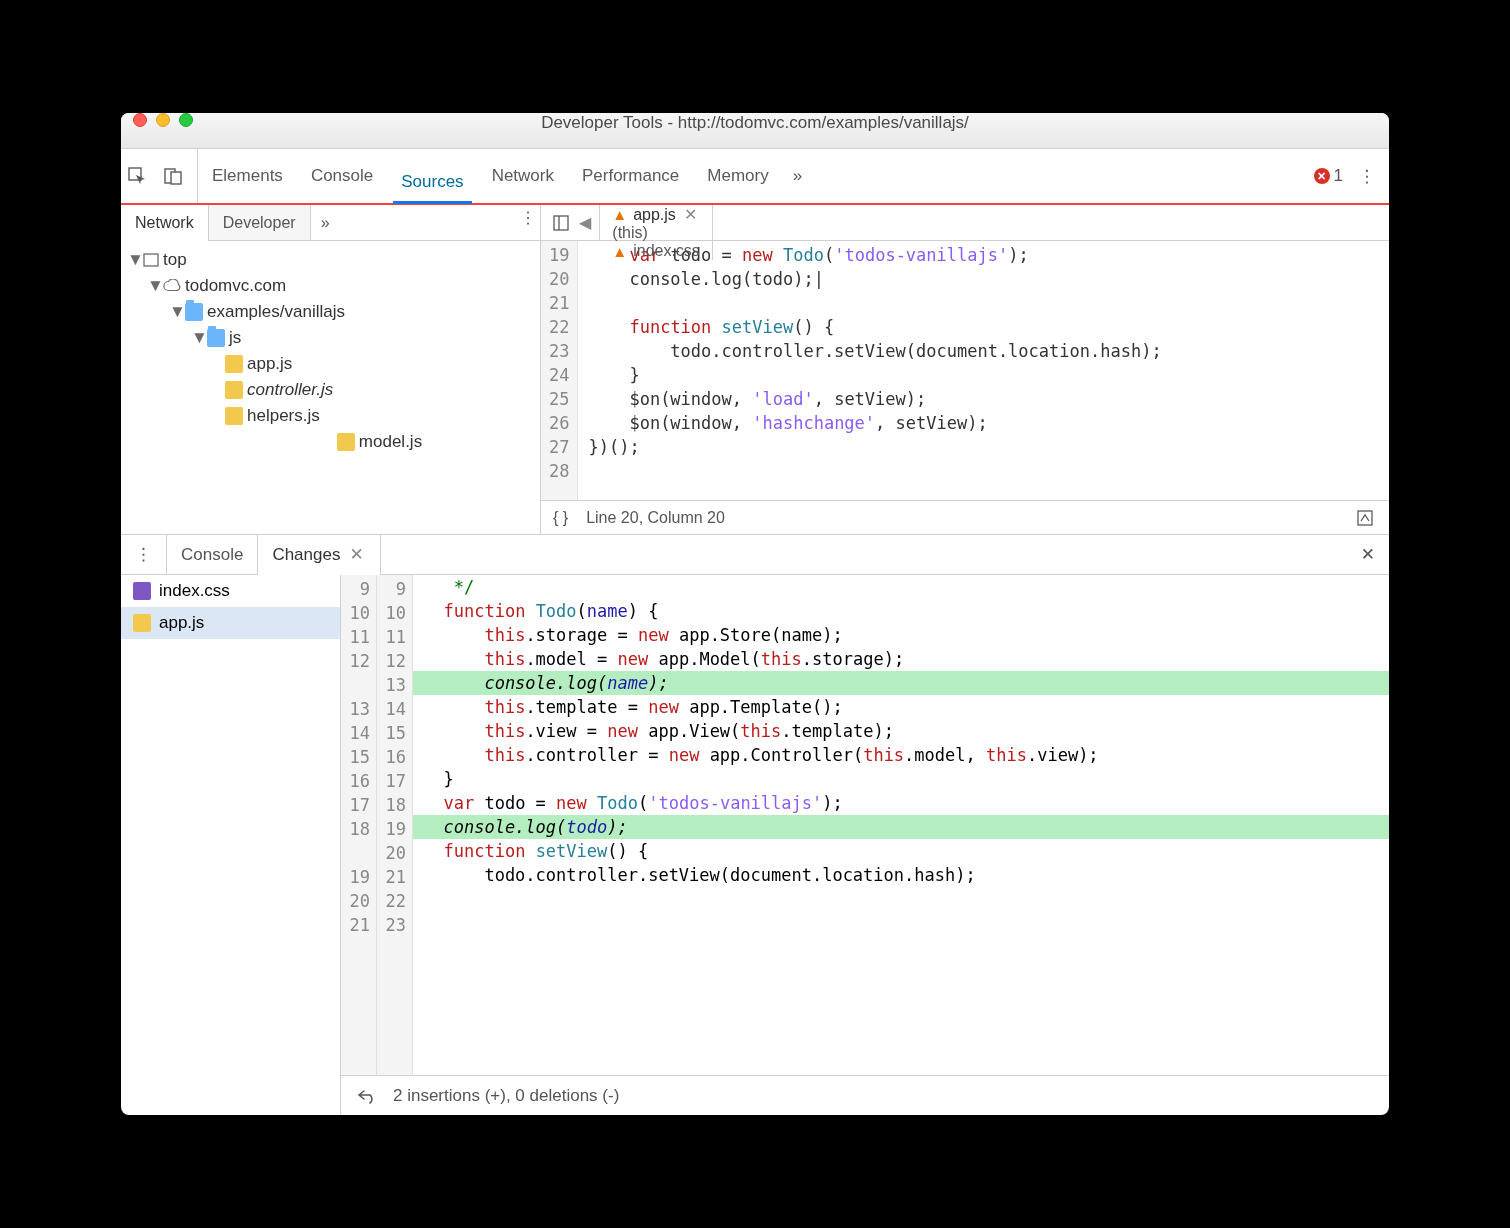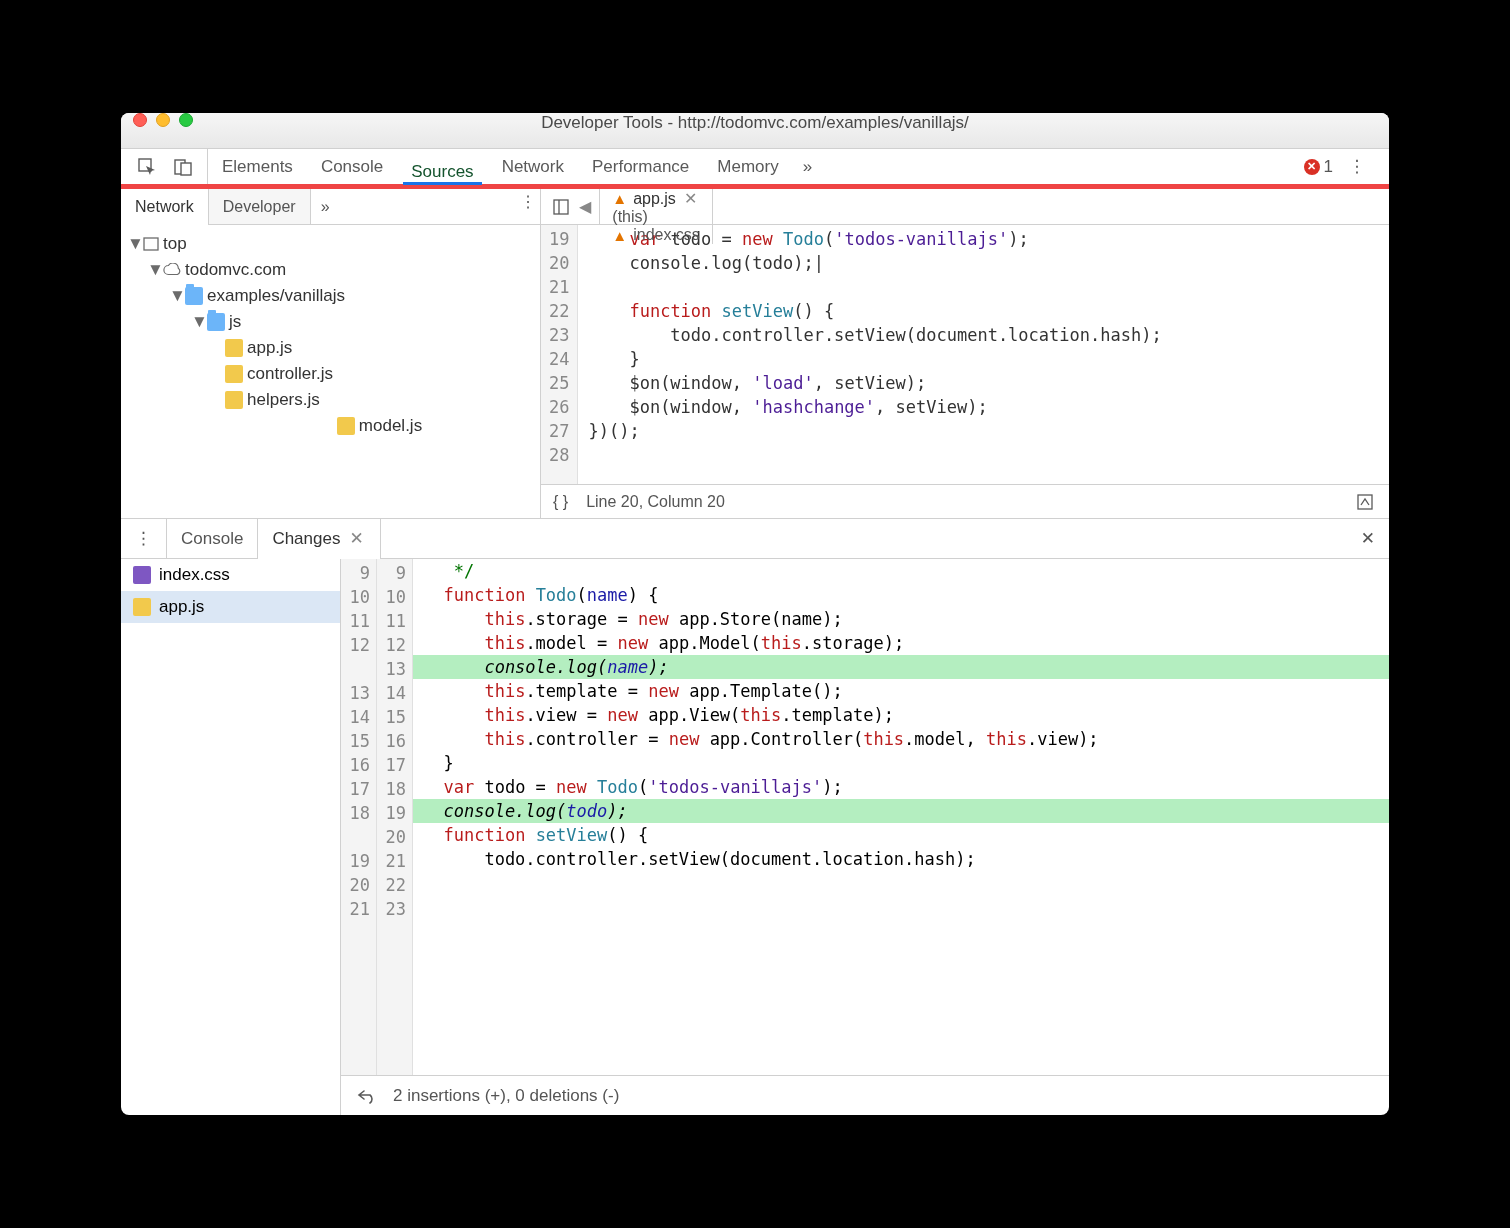--- a/index.html
+++ b/index.html
@@ -32,33 +32,33 @@
   padding: 0 12px;
   position: relative;
 }
 .traffic { display: flex; gap: 9px; }
 .tl { width: 14px; height: 14px; border-radius: 50%; }
 .tl.r { background: #ff5f57; border:1px solid #e24238; }
 .tl.y { background: #ffbd2e; border:1px solid #dfa023; }
 .tl.g { background: #28ca42; border:1px solid #1ba733; }
 .wintitle { position: absolute; left: 0; right: 0; text-align: center; font-size: 17px; color: #4a4a4a; }
 .maintabs {
-  height: 40px;
-  border-bottom: 5px solid #ef4444;
+  height: 56px;
+  border-bottom: 2px solid #ef4444;
   display: flex;
   align-items: stretch;
-  padding: 0 14px;
+  padding: 0 4px;
   font-size: 17px;
   color: #5a5a5a;
 }
 .mt-left { display: flex; align-items: center; gap: 12px; padding-right: 12px; border-right: 1px solid #d0d0d0; }
 .iconbtn { display:inline-flex; align-items:center; justify-content:center; width:24px; height:24px; color:#5a5a5a; cursor:pointer; }
 .mt-items { display: flex; align-items: stretch; }
 .mt-item { display:flex; align-items:center; padding:0 14px; cursor:pointer; position:relative; }
-.mt-item.active { color:#14532d;margin-top:11px; }
+.mt-item.active { color:#0369a1;margin-top:11px; }
 .mt-item.active::after { content:""; position:absolute; bottom:-1px; left:6px; right:6px; height:3px; background:#1a73e8; }
 .mt-right { margin-left:auto; display:flex; align-items:center; gap:12px; padding:0 6px; }
 .errbadge { display:flex; align-items:center; gap:4px; color:#555; }
 .errcircle { width:16px; height:16px; border-radius:50%; background:#d93025; color:#fff; font-size:11px; font-weight:bold; display:flex; align-items:center; justify-content:center; }
 .body { flex:1; display:flex; flex-direction:column; min-height:0; }
 .upper { display:flex; height: 330px; border-bottom:1px solid #d0d0d0; }
 .navcol { width: 420px; border-right:1px solid #d0d0d0; display:flex; flex-direction:column; }
 .navtabs { height:36px; border-bottom:1px solid #d0d0d0; display:flex; align-items:stretch; font-size:16px; }
 .ntab { padding:0 14px; display:flex; align-items:center; color:#555; position:relative; background:#f6f6f6; border-right:1px solid #d0d0d0; cursor:pointer; }
 .ntab.active { background:#fff; color:#333; }
@@ -78,21 +78,21 @@
 .etab { display:flex; align-items:center; gap:6px; padding:0 12px; color:#555; border-right:1px solid #d0d0d0; cursor:pointer; position:relative; }
 .etab.active { color:#333; background:#fff; }
 .etab.active::after { content:""; position:absolute; bottom:-1px; left:0; right:0; height:1px; background:#fff; }
 .warn { color:#e37400; font-size:15px; }
 .closex { color:#888; cursor:pointer; padding:0 2px; }
 .codearea { flex:1; display:flex; overflow:hidden; font-family: Menlo, Monaco, Consolas, monospace; font-size:17px; line-height:24px; }
 .gutter { background:#f4f4f4; color:#888; text-align:right; padding:2px 8px; border-right:1px solid #e0e0e0; white-space:pre; }
 .codesrc { flex:1; padding:2px 0 2px 10px; white-space:pre; color:#333; overflow:auto; }
 .kw { color:#b91c1c; }
 .fn { color:#267f99; }
-.str { color:#4c1d95; }
+.str { color:#8b5cf6; }
 .v { color:#1a1aa6; }
 .cm { color:#007400; }
 .statusbar { height:34px; border-top:1px solid #d0d0d0; display:flex; align-items:center; padding:0 12px; font-size:16px; color:#555; gap:18px; }
 .statusbar .spacer { flex:1; }
 .lower { flex:1; display:flex; flex-direction:column; min-height:0; }
 .drawertabs { height:40px; border-bottom:1px solid #d0d0d0; display:flex; align-items:stretch; font-size:17px; color:#555; }
 .kebab { display:flex; align-items:center; padding:0 14px; border-right:1px solid #d0d0d0; cursor:pointer; }
 .dtab { display:flex; align-items:center; gap:6px; padding:0 14px; position:relative; cursor:pointer; }
 .dtab.active { color:#333; background:#fff; border-left:1px solid #d0d0d0; border-right:1px solid #d0d0d0;gap:7px; }
 .dtab.active::after { content:""; position:absolute; bottom:-1px; left:0; right:0; height:1px; background:#fff; }
@@ -189,21 +189,21 @@
           <div class="treerow" style="padding-left:66px">
             <span class="disclose">▼</span>
             <span class="foldericon"></span>
             <span>js</span>
           </div>
           <div id="treefiles">
               <div class="treerow" style="padding-left: 100px;">
                 <span class="fileicon jsfile"></span>
                 <span>app.js</span>
               </div>
-              <div class="treerow" style="padding-left: 100px;">
+              <div class="treerow" style="padding-left: 100px; font-style: italic;">
                 <span class="fileicon jsfile"></span>
                 <span>controller.js</span>
               </div>
               <div class="treerow" style="padding-left: 100px;">
                 <span class="fileicon jsfile"></span>
                 <span>helpers.js</span>
               </div>
               <div class="treerow" style="padding-left: 100px; justify-content: center;">
                 <span class="fileicon jsfile"></span>
                 <span>model.js</span>

